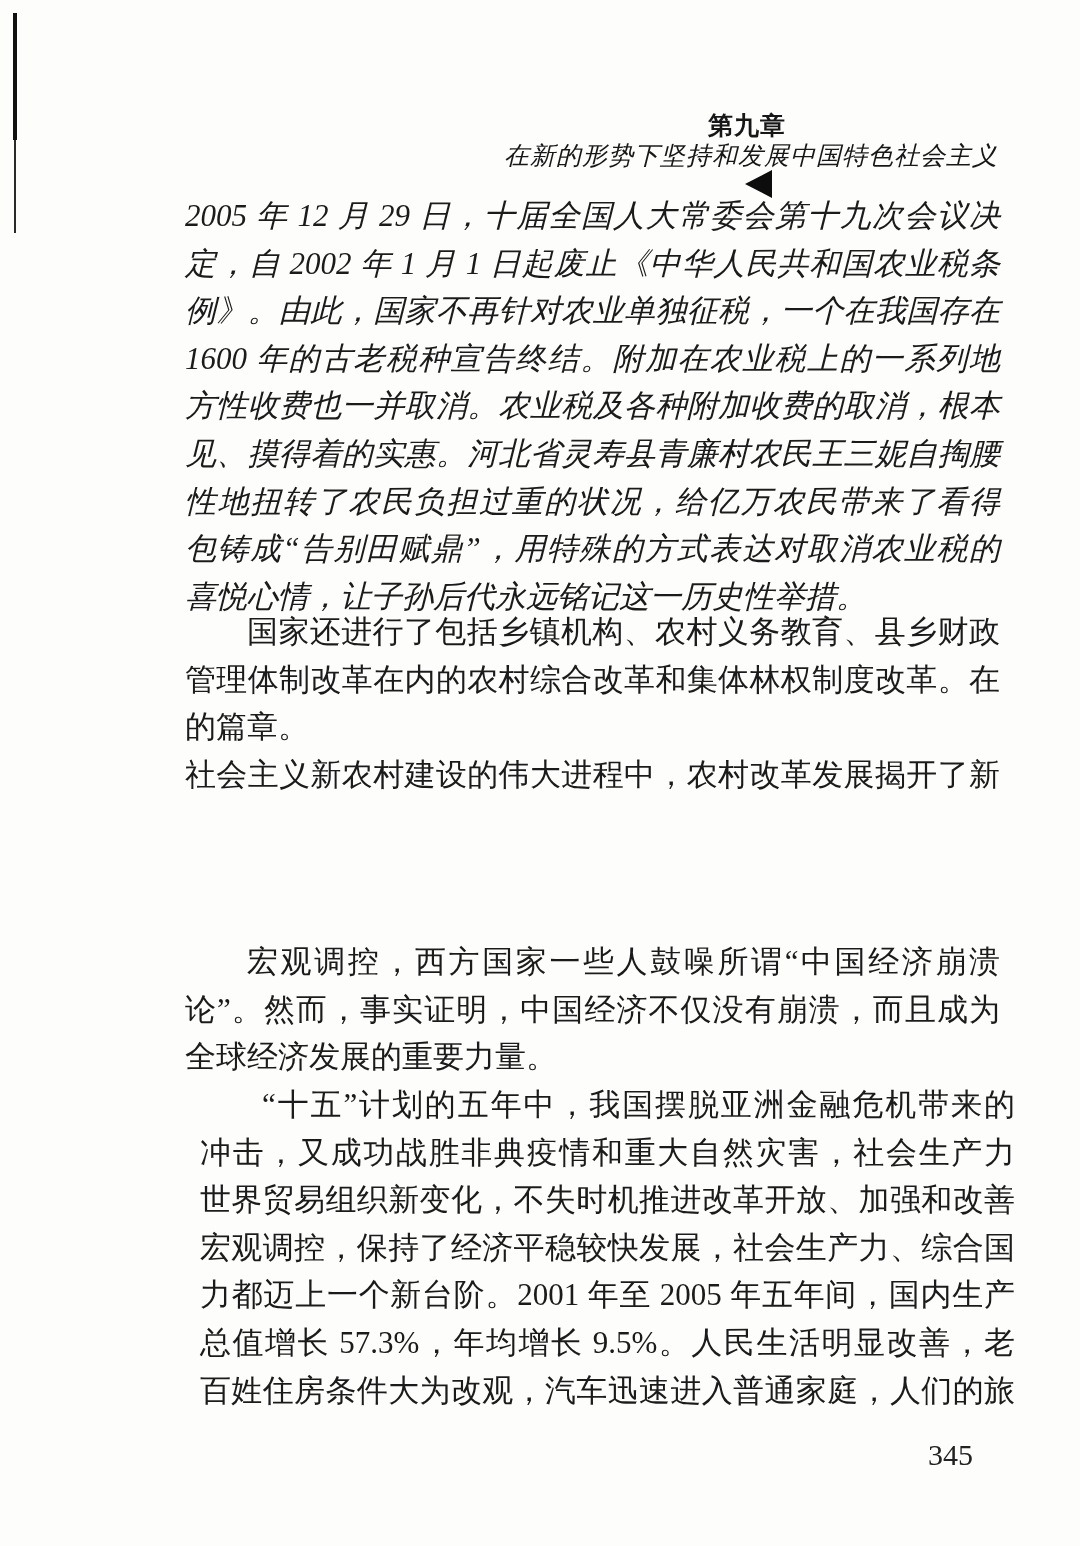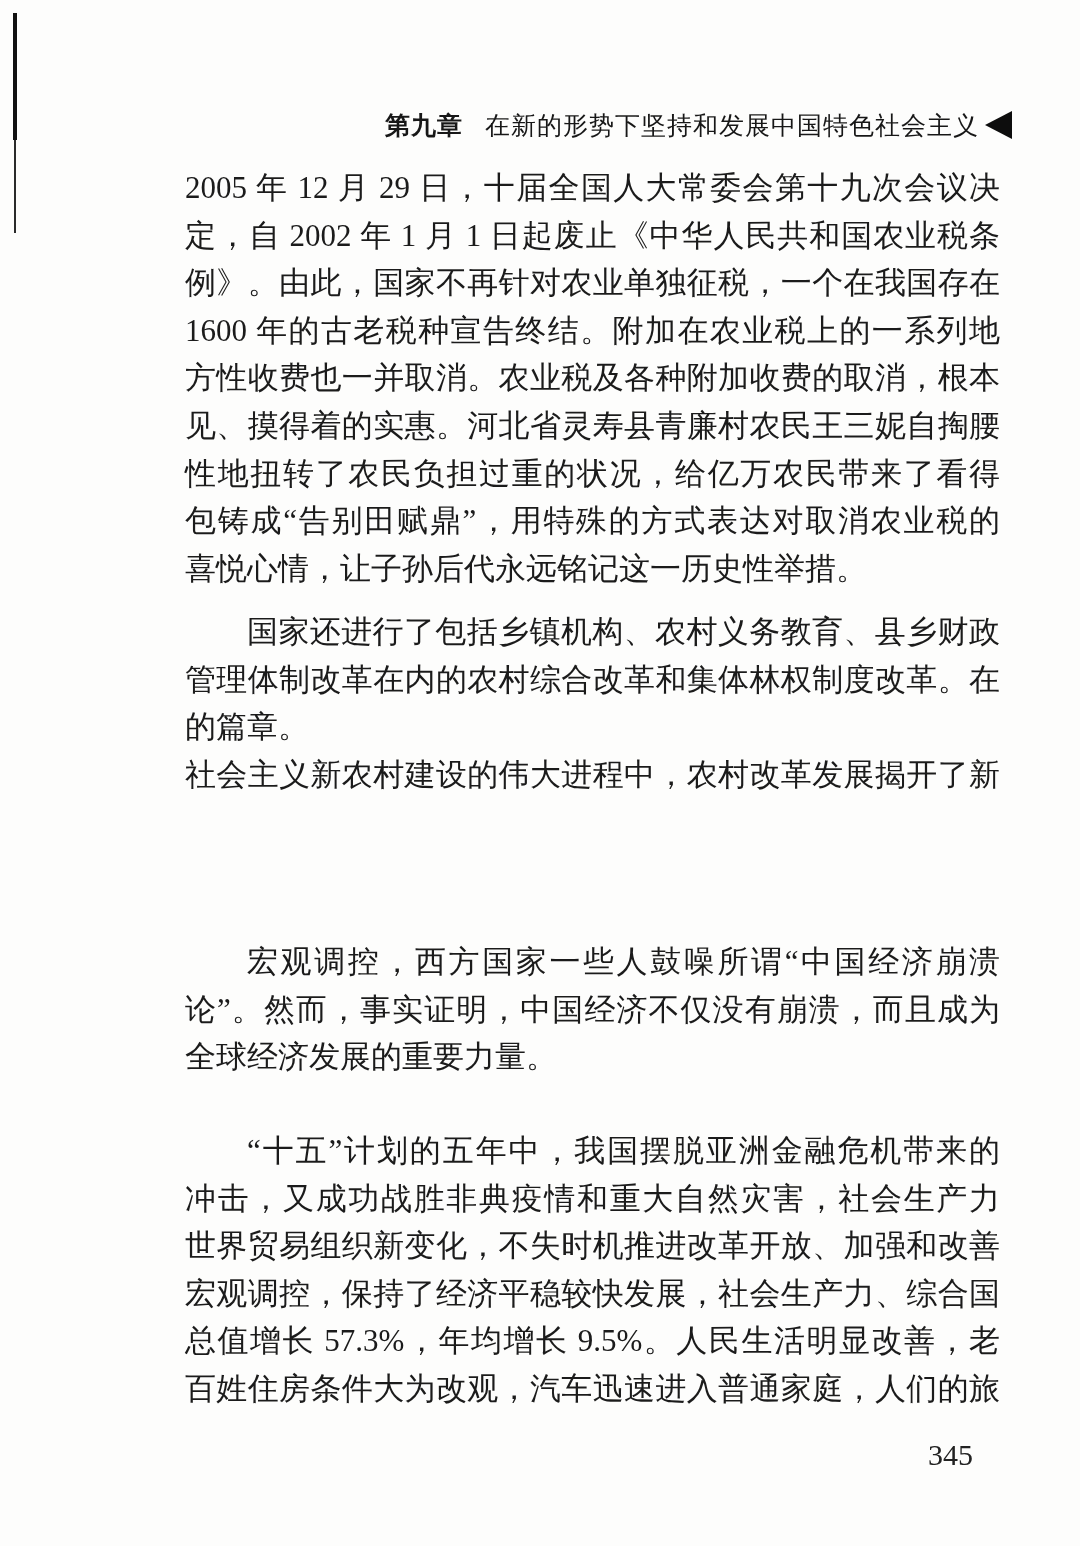--- a/index.html
+++ b/index.html
@@ -21,47 +21,48 @@
     position:absolute;left:14px;top:140px;width:2px;height:93px;
     background:#2a2a2a;
   }
   
   .chapter-header{
     position:absolute;top:110px;right:68px;
     display:flex;align-items:center;
     font-family:"Liberation Sans","DejaVu Sans",sans-serif;
     font-size:25px;line-height:30px;color:#171717;
     letter-spacing:1px;
+    flex-direction:column;
   }
   .chapter-label{font-weight:600;margin-right:22px;}
-  .chapter-title{font-weight:500;margin-right:6px;}
+  .chapter-title{font-weight:500;margin-right:14px;font-style:italic;}
   .tri-left{
     width:0;height:0;display:inline-block;
     border-top:14px solid transparent;
     border-bottom:14px solid transparent;
     border-right:27px solid #0d0d0d;
   }
   
   .para{
     position:absolute;left:185px;width:815px;
   }
   .line{
     height:47.6px;line-height:47.6px;
     font-size:31px;
     text-align:justify;
     text-align-last:justify;
     white-space:nowrap;
     color:#1b1b1b;
   }
   .line.indent{padding-left:62px;}
   .line.last{text-align-last:left;}
-  #para-1{top:164px;}
+  #para-1{top:192px;font-style:italic;}
   #para-2{top:608px;}
   #para-3{top:938px;}
-  #para-4{top:1127px;}
+  #para-4{top:1081px;margin-left:15px;}
   
   .section-heading{
     position:absolute;left:185px;top:844px;width:815px;
     height:52px;line-height:52px;
     text-align:center;
     font-size:36px;font-weight:600;
     letter-spacing:2px;
     color:#151515;
     font-family:"Liberation Serif","DejaVu Serif",serif;
   }
@@ -110,19 +111,20 @@
     <div class="line indent">宏观调控，西方国家一些人鼓噪所谓“中国经济崩溃</div>
     <div class="line">论”。然而，事实证明，中国经济不仅没有崩溃，而且成为</div>
     <div class="line last">全球经济发展的重要力量。</div>
   </div>
 
   <div class="para" id="para-4">
     <div class="line indent">“十五”计划的五年中，我国摆脱亚洲金融危机带来的</div>
     <div class="line">冲击，又成功战胜非典疫情和重大自然灾害，社会生产力</div>
     <div class="line">世界贸易组织新变化，不失时机推进改革开放、加强和改善</div>
     <div class="line">宏观调控，保持了经济平稳较快发展，社会生产力、综合国</div>
+    <div class="line">力都迈上一个新台阶。2001 年至 2005 年五年间，国内生产</div>
     <div class="line">总值增长 57.3%，年均增长 9.5%。人民生活明显改善，老</div>
     <div class="line">百姓住房条件大为改观，汽车迅速进入普通家庭，人们的旅</div>
   </div>
 
   <div class="page-number">345</div>
 
 </div>
 
 </body></html>

